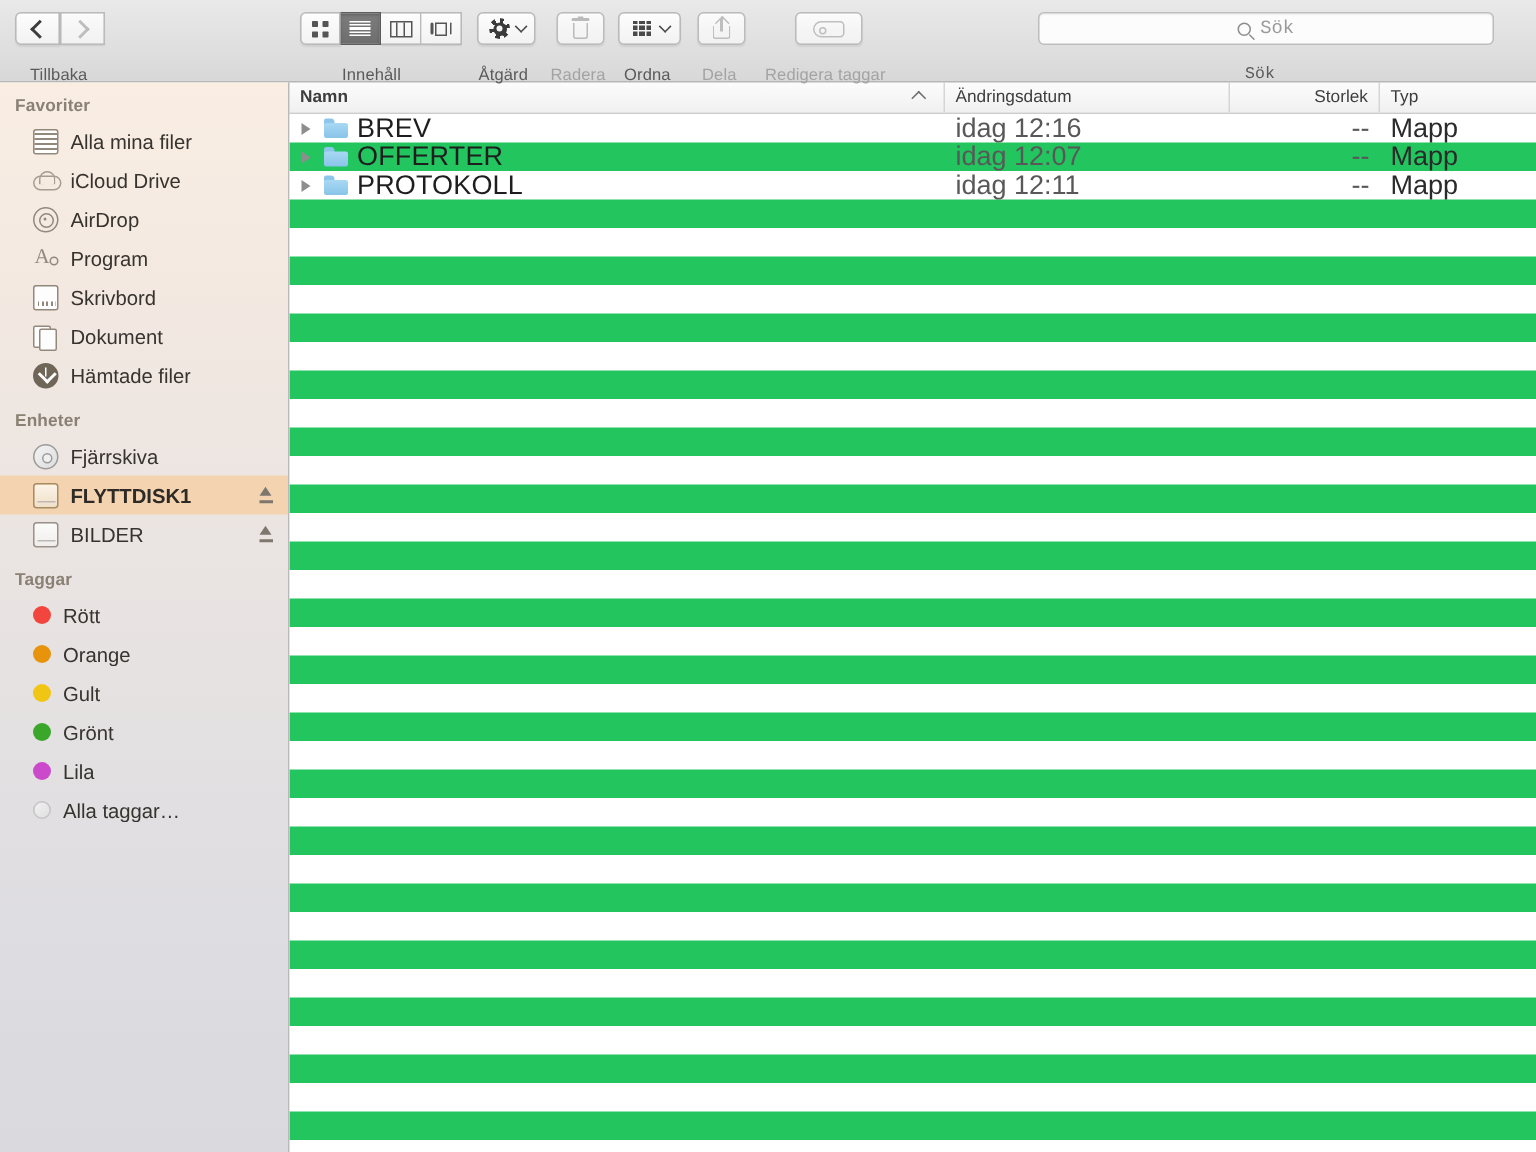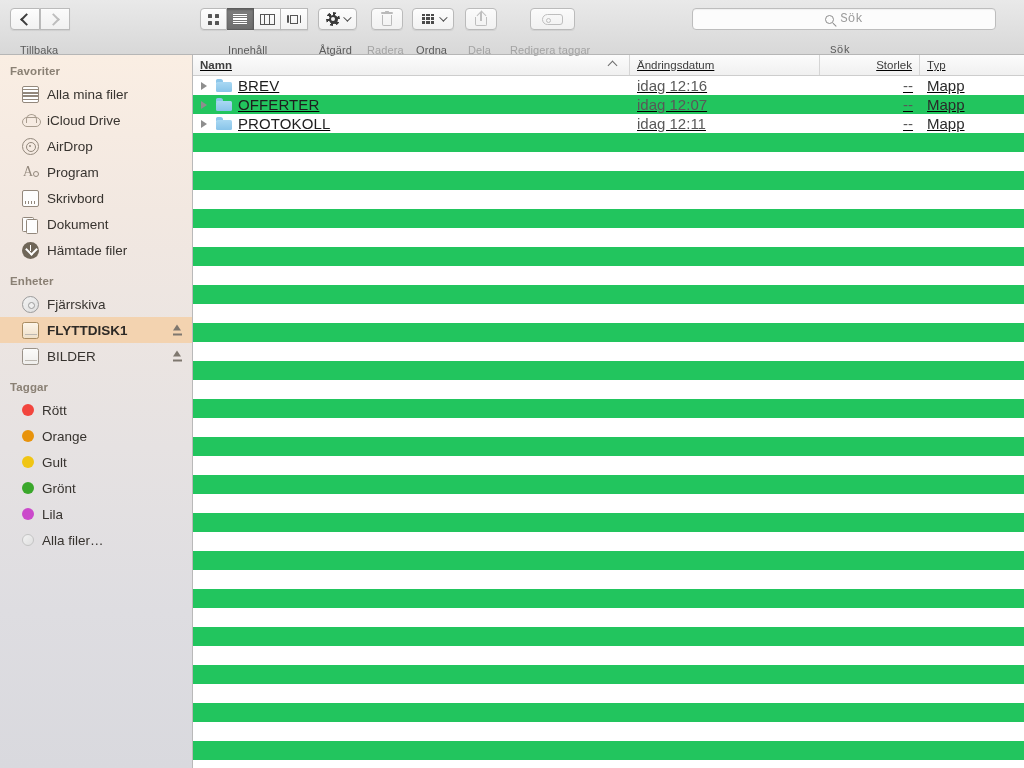--- a/index.html
+++ b/index.html
@@ -194,38 +194,38 @@
   .sb-item.selected .i-drive { border-color: #a88c62; background: linear-gradient(to bottom, #fcf4e8 0%, #efe0c9 100%); }
 
   .eject { position: absolute; right: 10px; top: 50%; transform: translateY(-50%); width: 9px; height: 11px; }
   .eject::before { content: ""; position: absolute; top: 0; left: 0; width: 0; height: 0; border-left: 4.5px solid transparent; border-right: 4.5px solid transparent; border-bottom: 6px solid #7e776e; }
   .eject::after { content: ""; position: absolute; bottom: 0; left: 0; width: 9px; height: 1.8px; background: #7e776e; }
 
   .tagdot { width: 12px; height: 12px; border-radius: 50%; flex: none; }
   .tagdot.ring { background: linear-gradient(135deg,#f2f2f2,#dfdfdf); border: 1px solid #c4c4c4; }
 
   
-  .filelist { flex: 1; min-width: 0; background: #fff; display: flex; flex-direction: column; text-decoration: underline; }
+  .filelist { flex: 1; min-width: 0; background: #fff; display: flex; flex-direction: column; }
 
   .col-head {
     display: flex; height: 21px; flex: 0 0 21px;
     background: linear-gradient(to bottom, #fcfcfc 0%, #f0f0f0 100%);
     border-bottom: 1px solid #cdcdcd;
     font-size: 11.5px; color: #3d3d3d;
   }
   .col-head .ch { display: flex; align-items: center; border-right: 1px solid #d5d5d5; padding: 0 7px; position: relative; }
   .col-head .ch:last-child { border-right: none; }
   .ch-name { width: 437px; font-weight: bold; justify-content: space-between; }
   .ch-date { width: 190px; }
   .ch-size { width: 100px; justify-content: flex-end; }
   .ch-type { flex: 1; }
   .sortarrow { width: 7px; height: 7px; border-style: solid; border-width: 1.6px 1.6px 0 0; border-color: #6d6d6d; transform: rotate(-45deg); margin-right: 6px; }
 
   .rows { flex: 1; position: relative; overflow: hidden; }
-  .row { display: flex; height: 19px; font-size: 15px; color: #1e1e1e; align-items: center; }
+  .row { display: flex; height: 19px; font-size: 18px; color: #1e1e1e; align-items: center; }
   .row.odd { background: #22c55e; }
   .row.even { background: #ffffff; }
   .cell { padding: 0 7px; display: flex; align-items: center; overflow: hidden; white-space: nowrap; }
   .c-name { width: 437px; padding-left: 8px; gap: 6px; }
   .c-date { width: 190px; color: #585858; }
   .c-size { width: 100px; justify-content: flex-end; color: #585858; }
   .c-type { flex: 1; color: #2a2a2a; }
 
   .disclose { width: 0; height: 0; border-top: 4.5px solid transparent; border-bottom: 4.5px solid transparent; border-left: 6px solid #8e8e8e; flex: none; margin-right: 3px; }
   .folder { width: 16px; height: 13px; position: relative; flex: none; }
@@ -420,21 +420,21 @@
       <div class="sb-item">
         <span class="tagdot" style="background: rgb(58, 167, 43);"></span>
         <span class="sb-label">Grönt</span>
       </div>
       <div class="sb-item">
         <span class="tagdot" style="background: rgb(203, 73, 203);"></span>
         <span class="sb-label">Lila</span>
       </div>
       <div class="sb-item">
         <span class="tagdot ring"></span>
-        <span class="sb-label">Alla filer…</span>
+        <span class="sb-label">Alla taggar…</span>
       </div>
 
     </div>
 
     <div class="filelist">
 
       <div class="col-head">
         <div class="ch ch-name">
           <span>Namn</span>
           <span class="sortarrow"></span>

